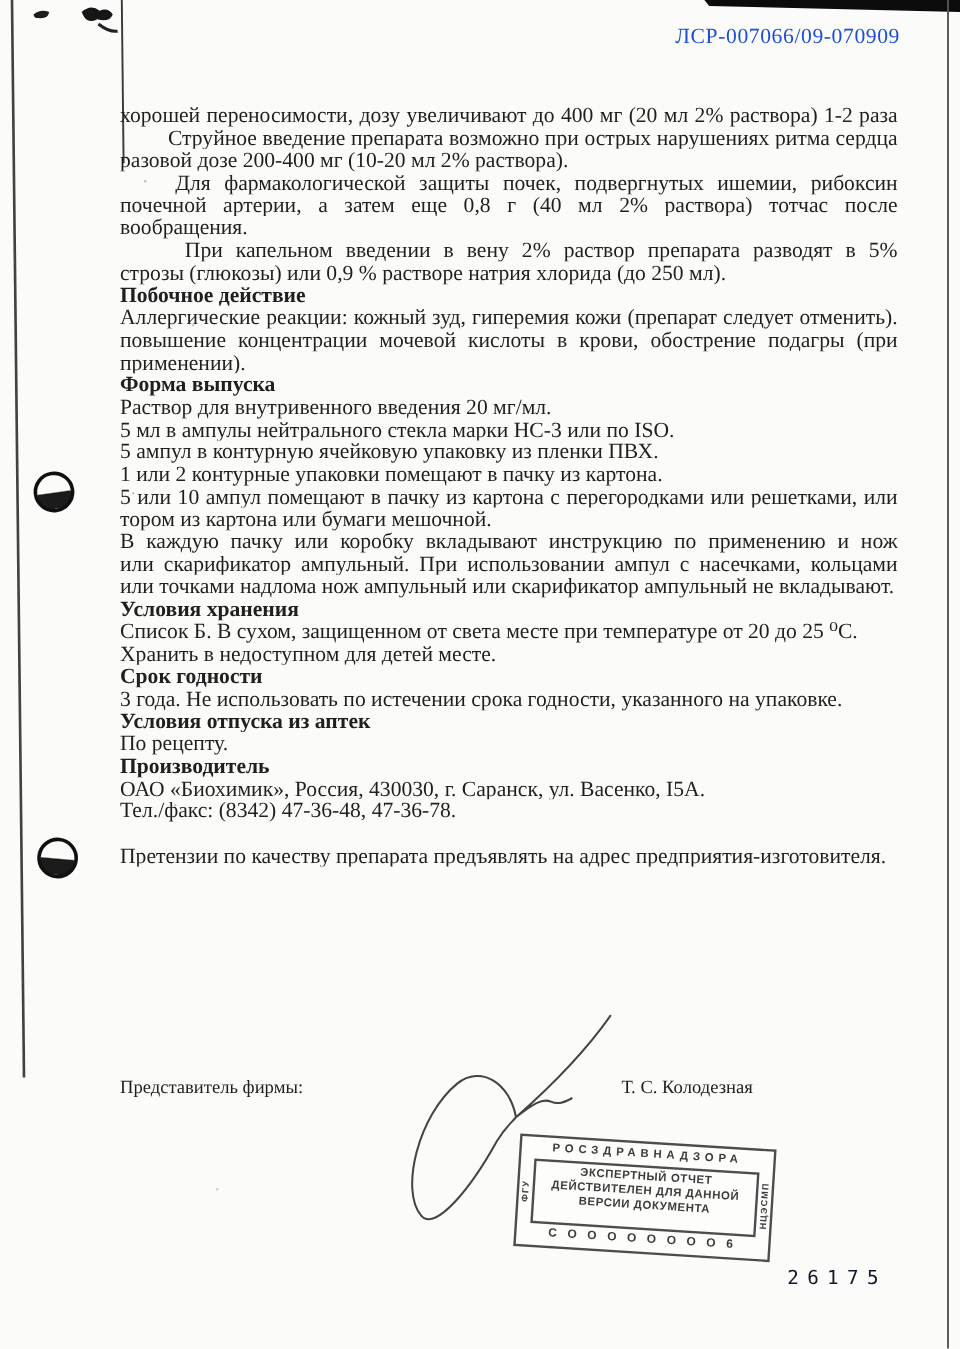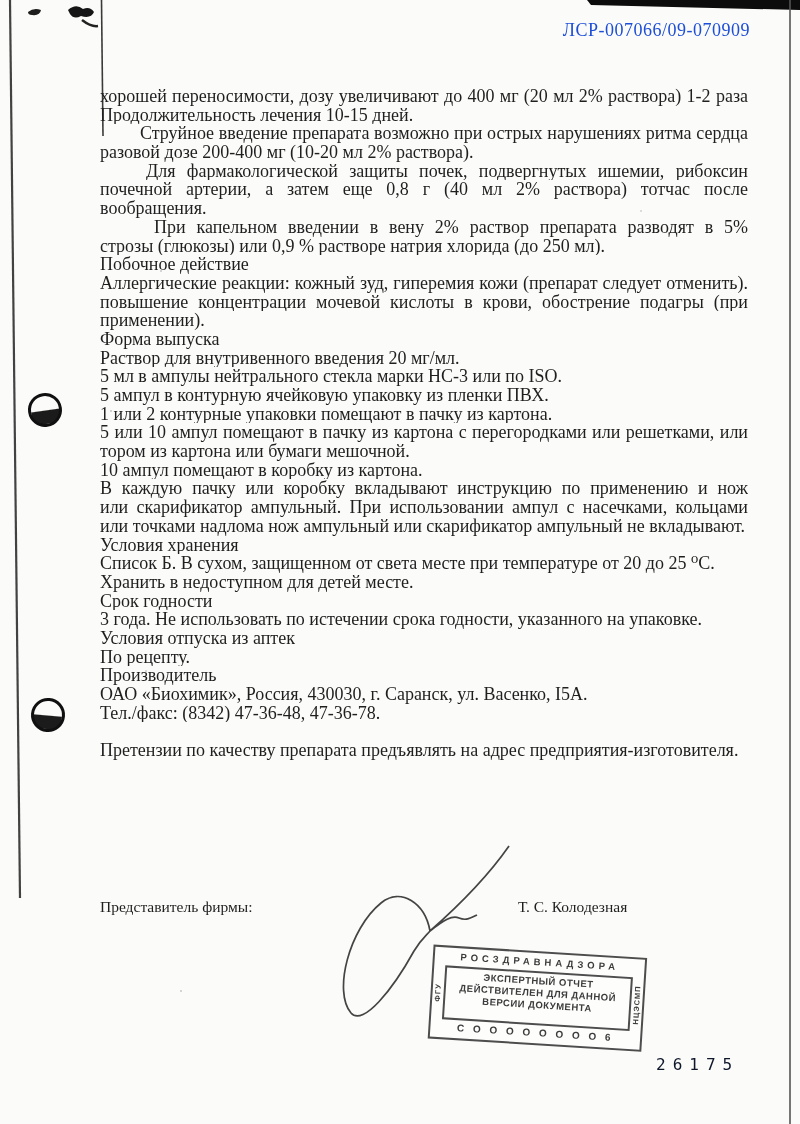--- a/index.html
+++ b/index.html
@@ -7,21 +7,21 @@
        font-family:"Liberation Serif","DejaVu Serif",serif;color:#1f1f1f;}
   .page{position:absolute;inset:0;}
   svg.overlay{position:absolute;left:0;top:0;pointer-events:none;}
   
   .regnum{position:absolute;top:20px;left:538px;width:212px;text-align:right;
           font-size:18px;letter-spacing:.5px;color:#1d4ed8;}
   
   .doc-body{position:absolute;left:100px;top:87px;width:648px;}
   .line{height:18.7px;line-height:18.7px;font-size:18px;overflow:hidden;white-space:nowrap;}
   .line.j{white-space:normal;text-align:justify;text-align-last:justify;}
-  .line.b{font-weight:normal;}
+  .line.b{font-weight:bold;}
   
   .punch{position:absolute;width:28px;height:28px;border-radius:50%;
          border:3px solid #101010;
          background:linear-gradient(to bottom,rgba(0,0,0,0) 50%,#1b1b1b 54%);}
   .punch.p1{left:28px;top:393px;transform:rotate(-8deg);}
   .punch.p2{left:31px;top:698px;transform:rotate(5deg);}
   
   .sig-label{position:absolute;left:100px;top:898px;font-size:15.5px;text-align:center;}
   .sig-name{position:absolute;left:518px;top:898px;font-size:15.5px;}
   
@@ -62,40 +62,38 @@
     <line x1="790" y1="0" x2="790" y2="1124" stroke="#555555" stroke-width="1.6"></line>
     <path d="M28,12 q6,-5 13,-2 q-1,6 -9,5 q-4,0 -4,-3 z" fill="#1d1d1d"></path>
     <path d="M68,10 q8,-7 15,-1 q7,-3 11,3 q-3,7 -13,4 q-7,4 -11,-2 z" fill="#161616"></path>
     <path d="M82,20 q9,7 16,6" stroke="#222" stroke-width="2.5" fill="none"></path>
   </svg>
 
   <div class="regnum">ЛСР-007066/09-070909</div>
 
   <div class="doc-body">
       <div class="line j">хорошей переносимости, дозу увеличивают до 400 мг (20 мл 2% раствора) 1-2 раза в  день.</div>
-      <div class="line">Продолжительность лечения 10-15 дней.</div>
       <div class="line j" style="text-indent: 40px;">Струйное введение препарата возможно при острых нарушениях ритма сердца в</div>
       <div class="line">разовой дозе 200-400 мг (10-20 мл 2% раствора).</div>
       <div class="line j" style="text-indent: 46px;">Для фармакологической защиты почек, подвергнутых ишемии, рибоксин вводят</div>
       <div class="line j">почечной артерии, а затем еще 0,8 г (40 мл 2% раствора) тотчас после восстановления кро-</div>
       <div class="line">вообращения.</div>
       <div class="line j" style="text-indent: 54px;">При капельном введении в вену 2%  раствор препарата разводят в 5% растворе дек-</div>
       <div class="line">строзы (глюкозы)  или 0,9 % растворе натрия хлорида (до 250 мл).</div>
       <div class="line b">Побочное действие</div>
       <div class="line j">Аллергические реакции: кожный зуд, гиперемия кожи (препарат следует отменить). Редко:</div>
       <div class="line j">повышение концентрации мочевой кислоты в крови, обострение подагры (при инструкцию</div>
       <div class="line">применении).</div>
       <div class="line b">Форма  выпуска</div>
       <div class="line">Раствор для внутривенного введения 20 мг/мл.</div>
       <div class="line">5 мл в ампулы нейтрального стекла марки НС-3 или по ISO.</div>
       <div class="line">5 ампул  в контурную ячейковую упаковку из пленки ПВХ.</div>
       <div class="line">1 или 2 контурные упаковки помещают в пачку из картона.</div>
       <div class="line j">5 или 10 ампул помещают в пачку из картона с перегородками или решетками, или сепара-</div>
       <div class="line">тором из картона или бумаги мешочной.</div>
-      <div class="line">10 ампул помещают в коробку из картона.</div>
       <div class="line j">В каждую пачку или коробку вкладывают инструкцию по применению и нож ампульный</div>
       <div class="line j">или скарификатор ампульный. При использовании ампул с насечками, кольцами надлома</div>
       <div class="line">или точками надлома нож ампульный или скарификатор ампульный не вкладывают.</div>
       <div class="line b">Условия хранения</div>
       <div class="line">Список Б. В сухом, защищенном от света месте при температуре от 20 до 25 ⁰С.</div>
       <div class="line">Хранить в недоступном для детей месте.</div>
       <div class="line b">Срок годности</div>
       <div class="line">3 года. Не использовать по истечении срока годности, указанного на упаковке.</div>
       <div class="line b">Условия отпуска из аптек</div>
       <div class="line">По рецепту.</div>

